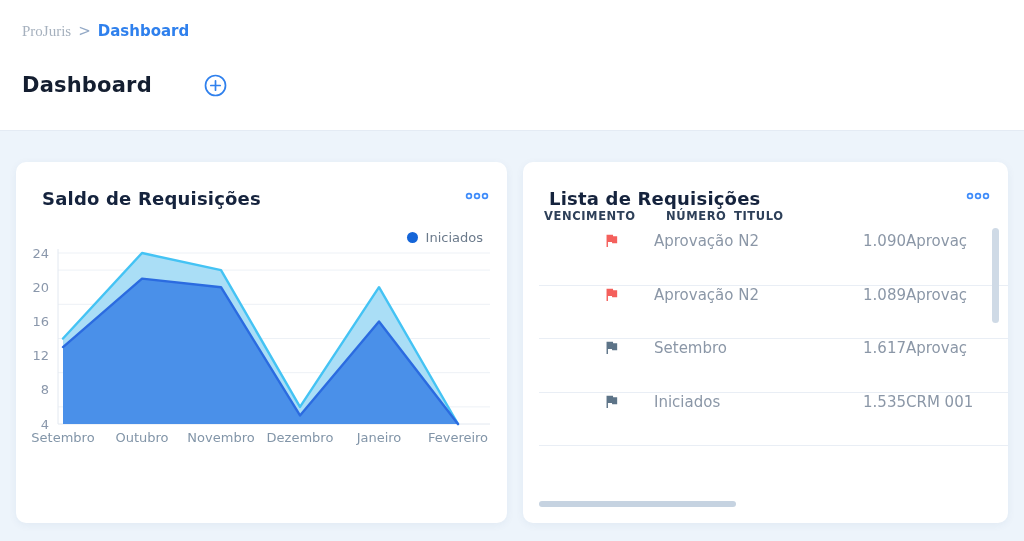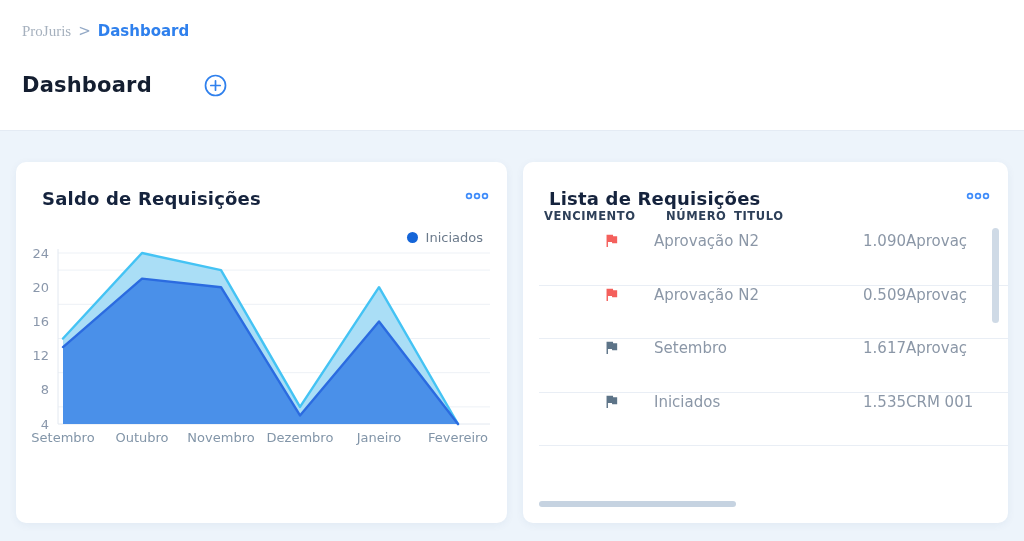--- a/index.html
+++ b/index.html
@@ -147,21 +147,21 @@
           <span class="c3">1.090</span>
           <span class="c4">Aprovaç</span>
         </div>
         <div class="trow">
           <span class="c1">
             <span class="flag"><svg width="17" height="17" viewBox="0 0 24 24">
                 <path d="M14.4 6L14 4H5v17h2v-7h5.6l.4 2h7V6z" fill="#f4605c"></path>
               </svg></span>
           </span>
           <span class="c2">Aprovação N2</span>
-          <span class="c3">0.509</span>
+          <span class="c3">1.089</span>
           <span class="c4">Aprovaç</span>
         </div>
         <div class="trow">
           <span class="c1">
             <span class="flag"><svg width="17" height="17" viewBox="0 0 24 24">
                 <path d="M14.4 6L14 4H5v17h2v-7h5.6l.4 2h7V6z" fill="#5d7488"></path>
               </svg></span>
           </span>
           <span class="c2">Setembro</span>
           <span class="c3">1.617</span>

